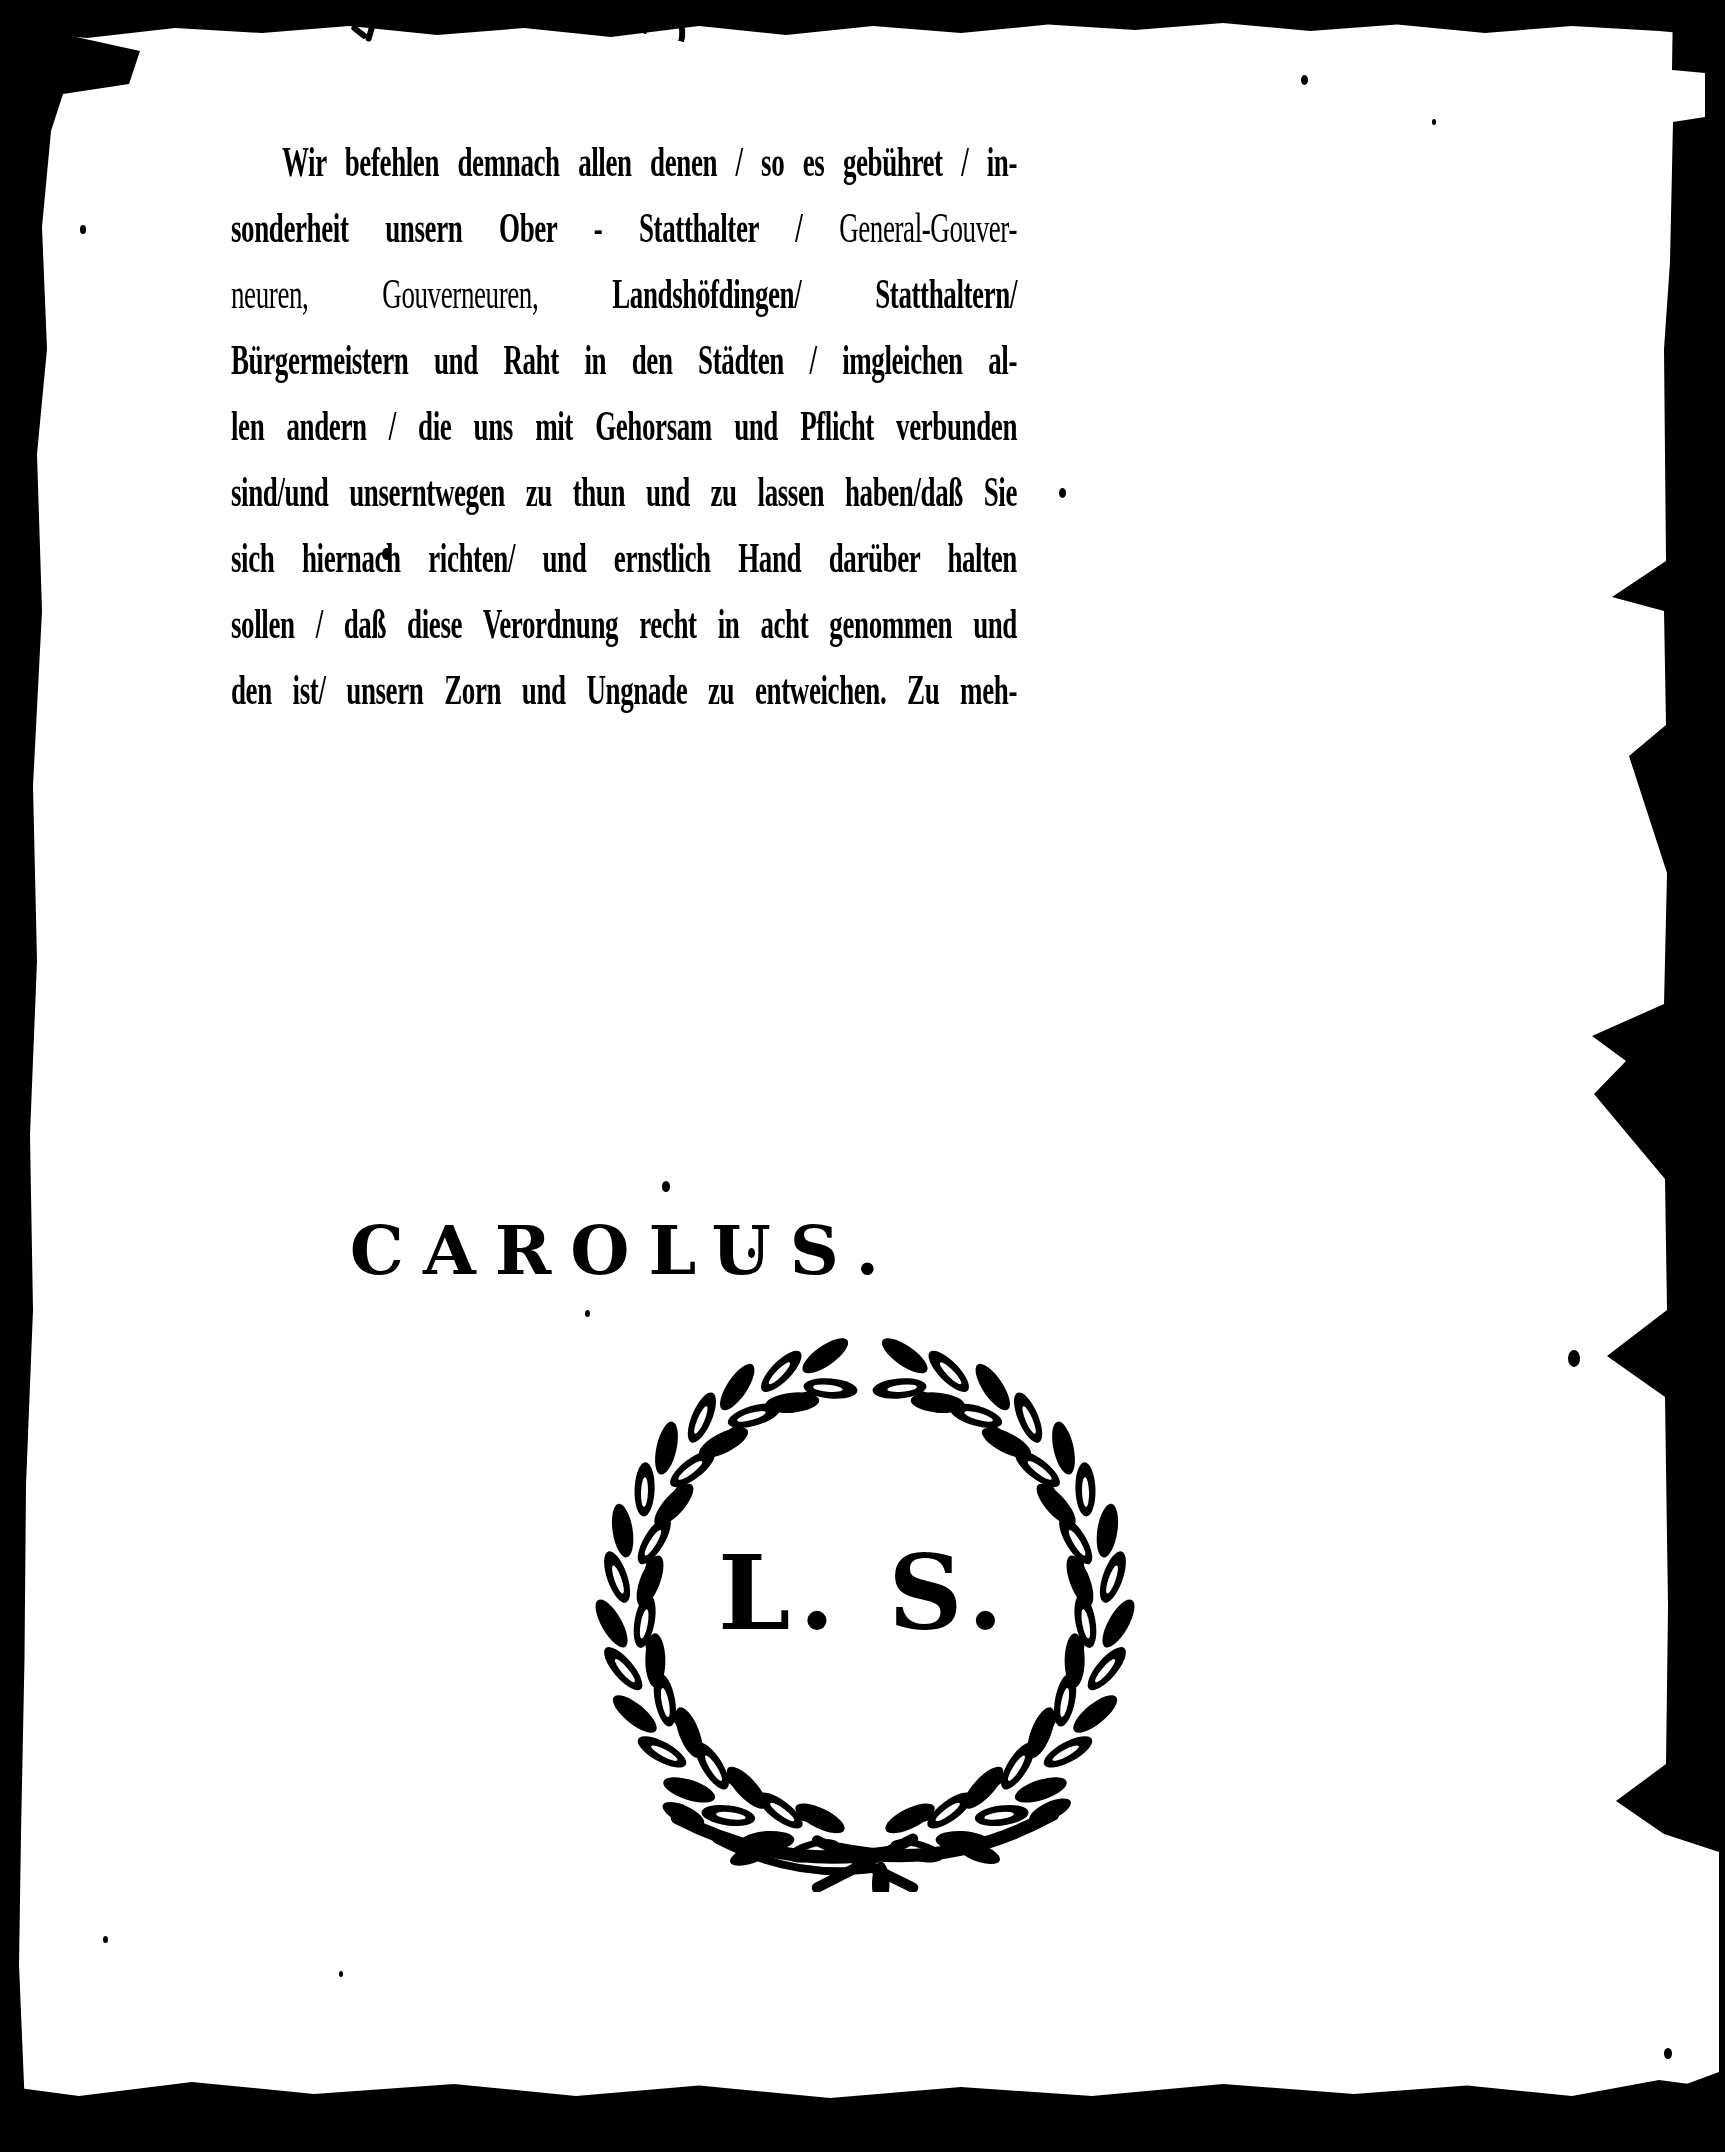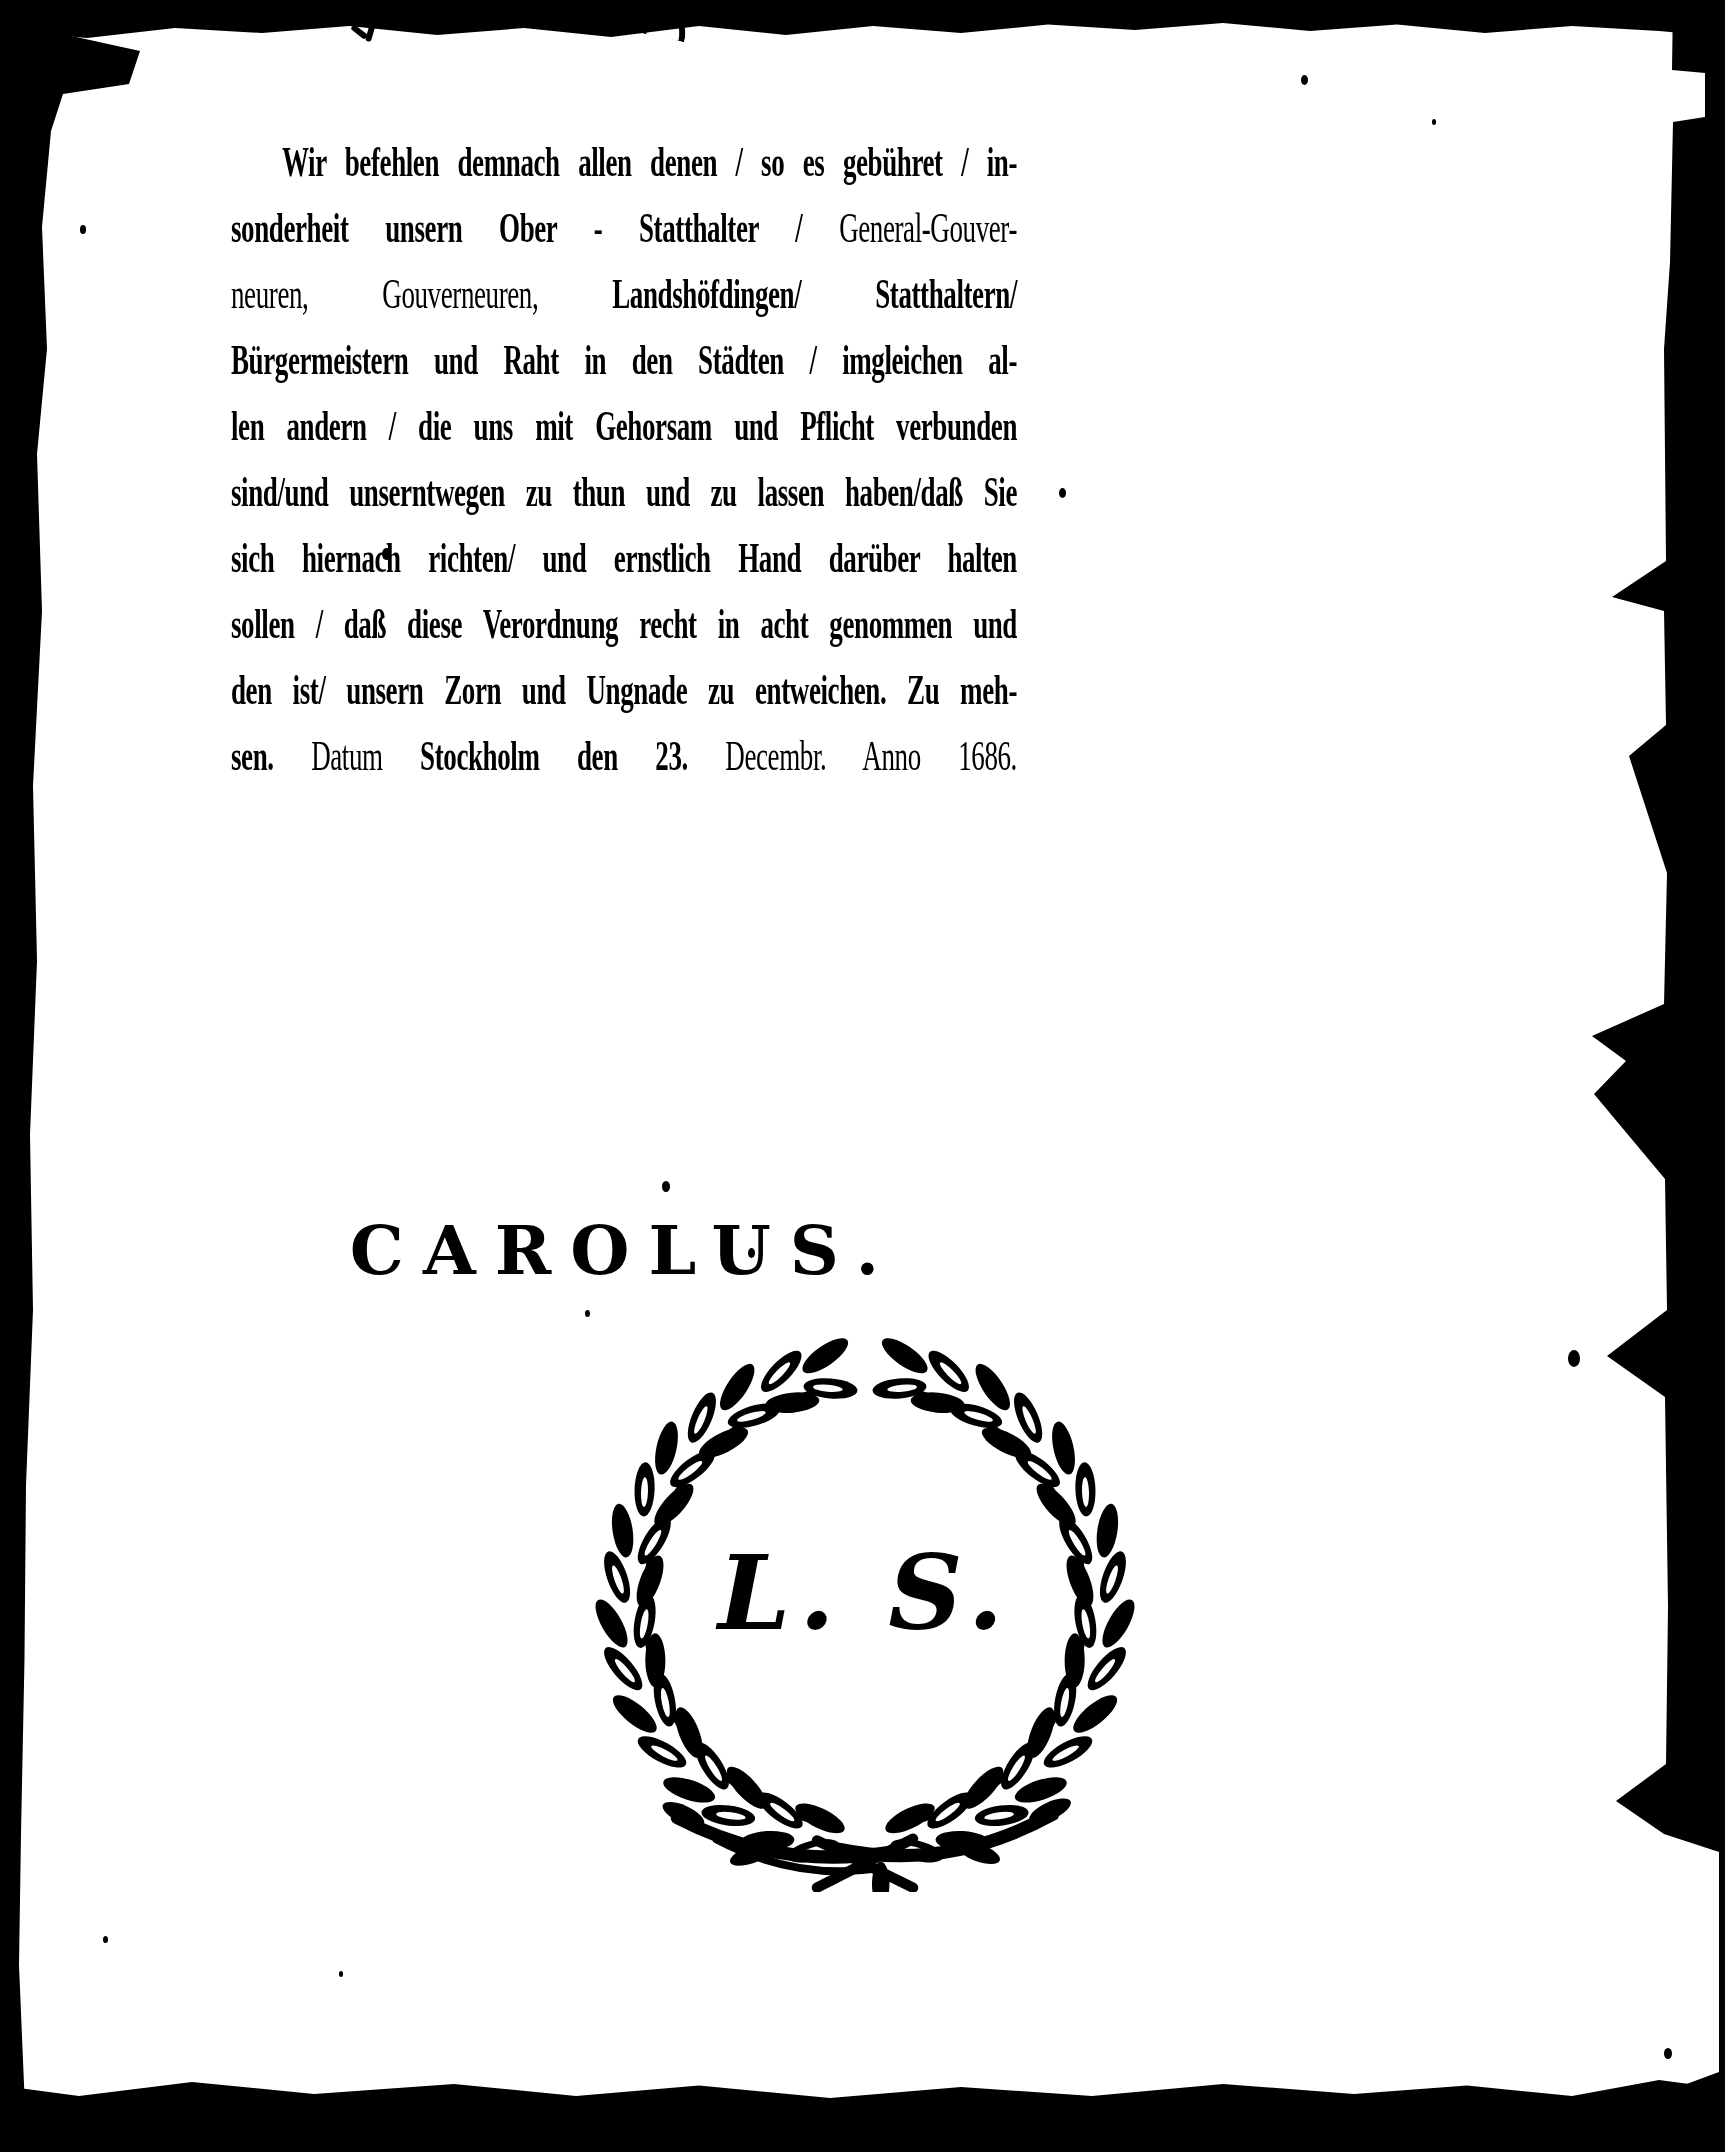--- a/index.html
+++ b/index.html
@@ -18,21 +18,21 @@
 
   
   .signature{position:absolute;left:231px;top:1210px;width:786px;text-align:center;
         font-family:"DejaVu Serif",serif;font-weight:700;font-size:68px;letter-spacing:19px;
         white-space:nowrap;}
 
   
   .wreath{position:absolute;left:533px;top:1329px;width:664px;height:563px;}
   .wreath svg{position:absolute;left:0;top:0;}
   .seal-text{position:absolute;left:0;right:0;top:203px;text-align:center;
-        font-family:"DejaVu Serif",serif;font-weight:700;font-size:103px;letter-spacing:8.7px;font-style:italic;}
+        font-family:"DejaVu Serif",serif;font-weight:700;font-size:103px;letter-spacing:8.7px;}
 
   
   .border{position:absolute;background:#000;}
   .b-top{left:0;top:0;width:1726px;height:49px;
     clip-path:polygon(0 0,1726px 0,1726px 37px,1659px 31px,1572px 26px,1485px 33px,1397px 24.5px,
       1310px 31px,1223px 23px,1135px 30px,1048px 24.5px,961px 33px,873px 26px,786px 35px,
       699px 26px,611px 37px,524px 28px,437px 35px,349px 26px,262px 33px,175px 28px,87px 38px,35px 33px,0 47px);}
   .b-left{left:0;top:0;width:148px;height:2152px;
     clip-path:polygon(0 0,56px 0,58px 33px,140px 51px,129px 84px,63px 94px,51px 131px,42px 227px,
       47px 349px,37px 454px,42px 611px,33px 786px,37px 961px,30px 1135px,33px 1310px,26px 1485px,
@@ -83,23 +83,20 @@
       </div>
       <div class="text-line">
         <span class="inner"><span class="seg-fraktur">sich hiernach richten/ und ernstlich Hand darüber halten</span></span>
       </div>
       <div class="text-line">
         <span class="inner"><span class="seg-fraktur">sollen / daß diese Verordnung recht in acht genommen und</span></span>
       </div>
       <div class="text-line">
         <span class="inner"><span class="seg-fraktur">den ist/ unsern Zorn und Ungnade zu entweichen.  Zu meh-</span></span>
       </div>
-      <div class="text-line">
-        <span class="inner"><span class="seg-fraktur">sen.  </span><span class="seg-antiqua">Datum </span><span class="seg-fraktur">Stockholm den 23. </span><span class="seg-antiqua">Decembr. Anno 1686.</span></span>
-      </div>
     </div>
 
   <div class="signature">CAROLUS.</div>
 
   <div class="wreath">
     <svg id="wreath-svg" width="664" height="563" viewBox="0 0 760 645">
         <path d="M 406.34117274344857 568.6195176328049
     A 252 252 0 0 0 397.5786313835197 66.6138593345243" fill="none" stroke="#000" stroke-width="7"></path>
         <path d="M 353.6588272565514 568.6195176328049
     A 252 252 0 0 1 362.42136861648044 66.6138593345243" fill="none" stroke="#000" stroke-width="7"></path>

